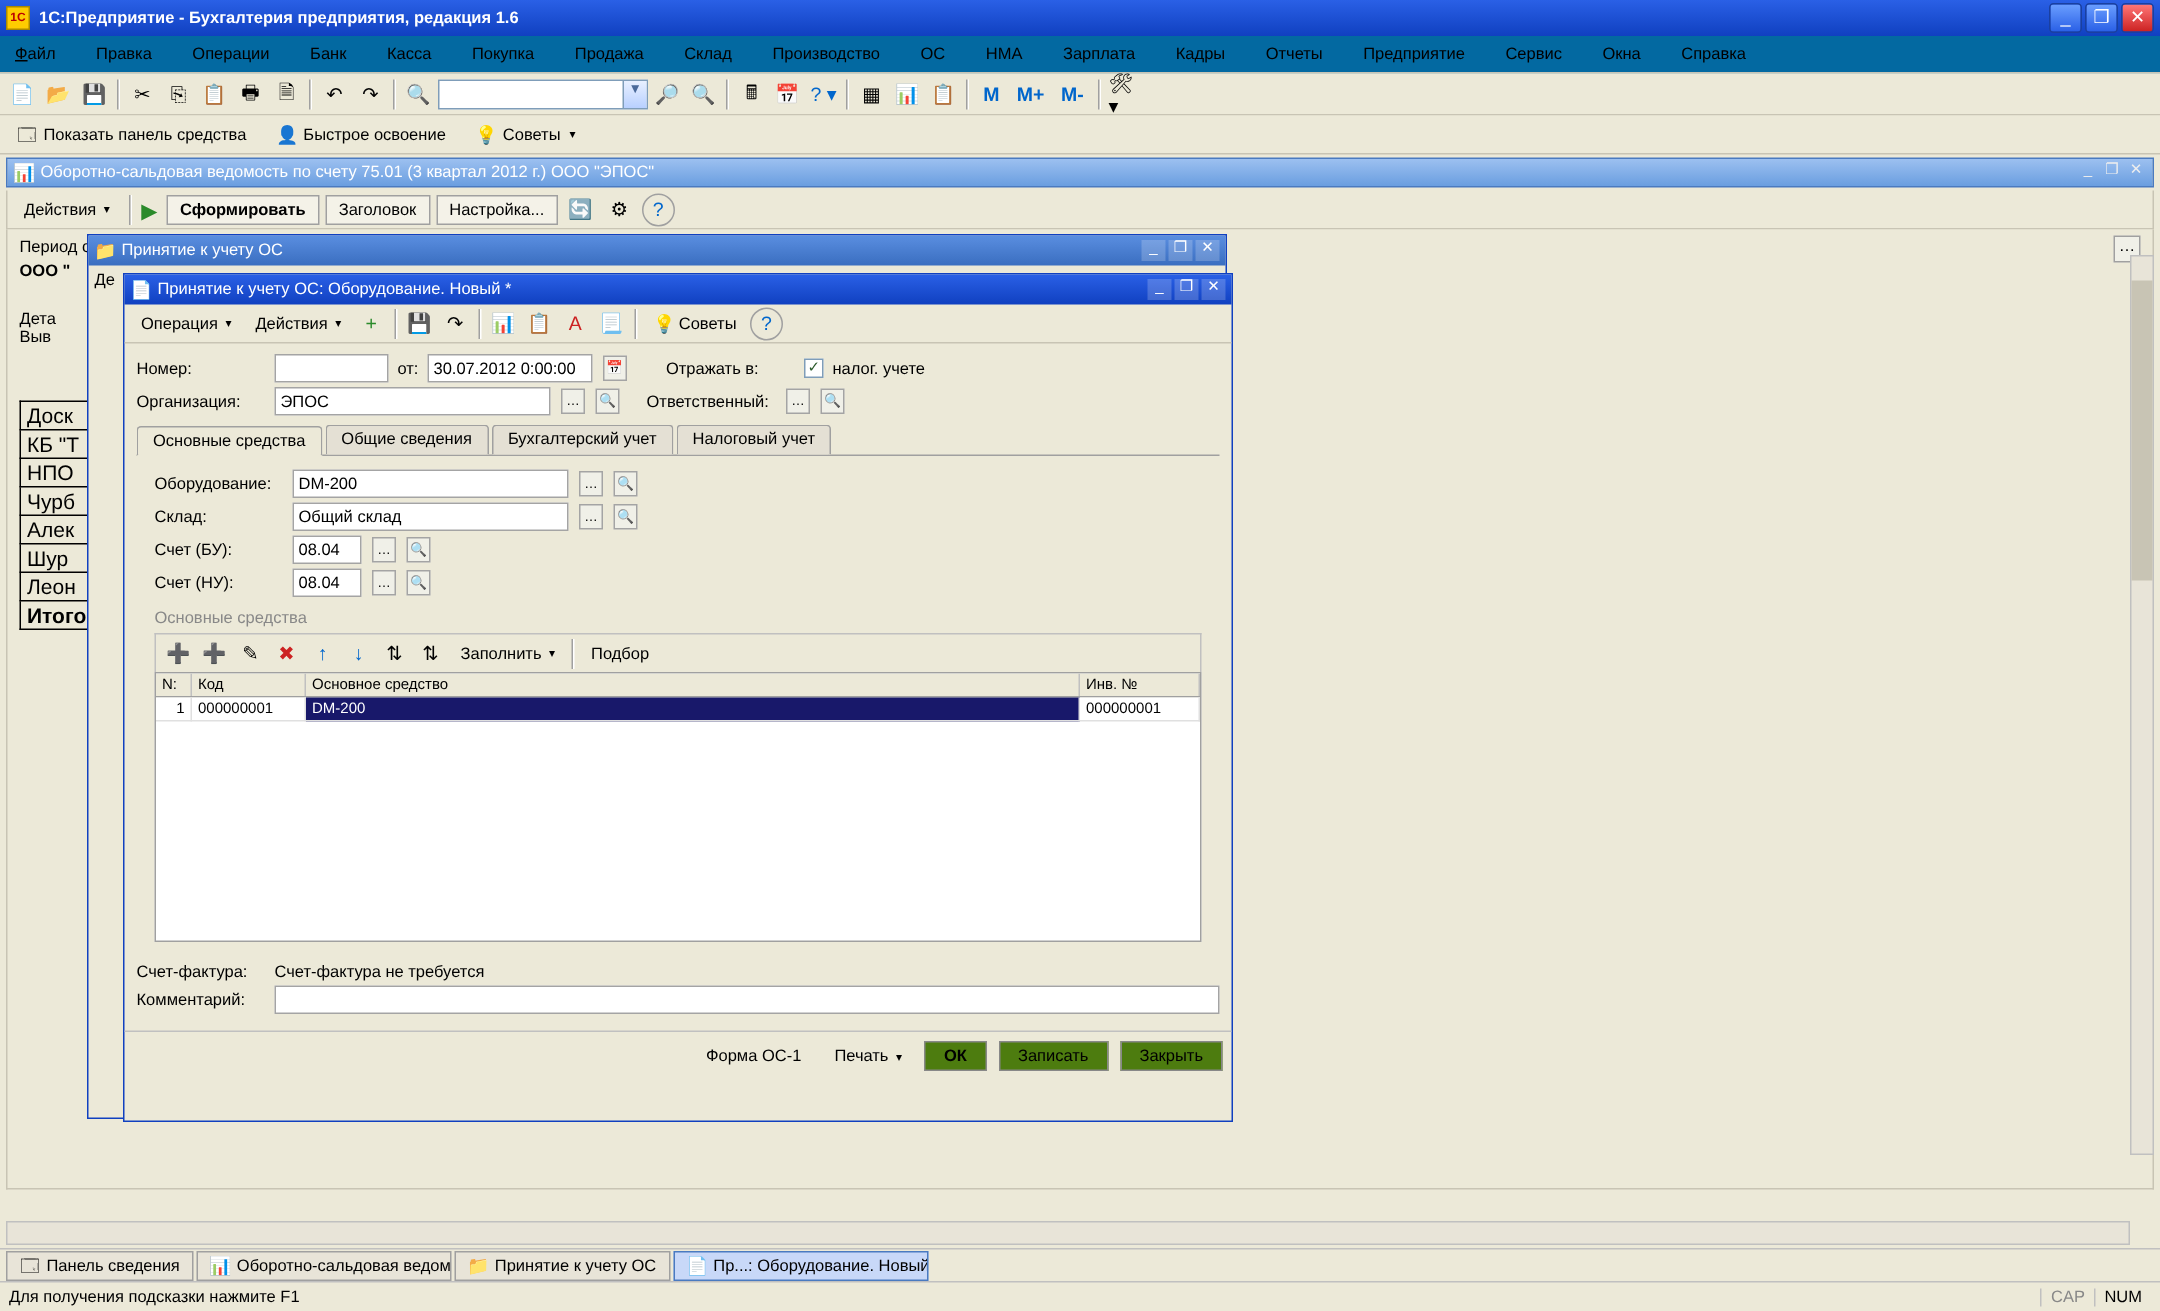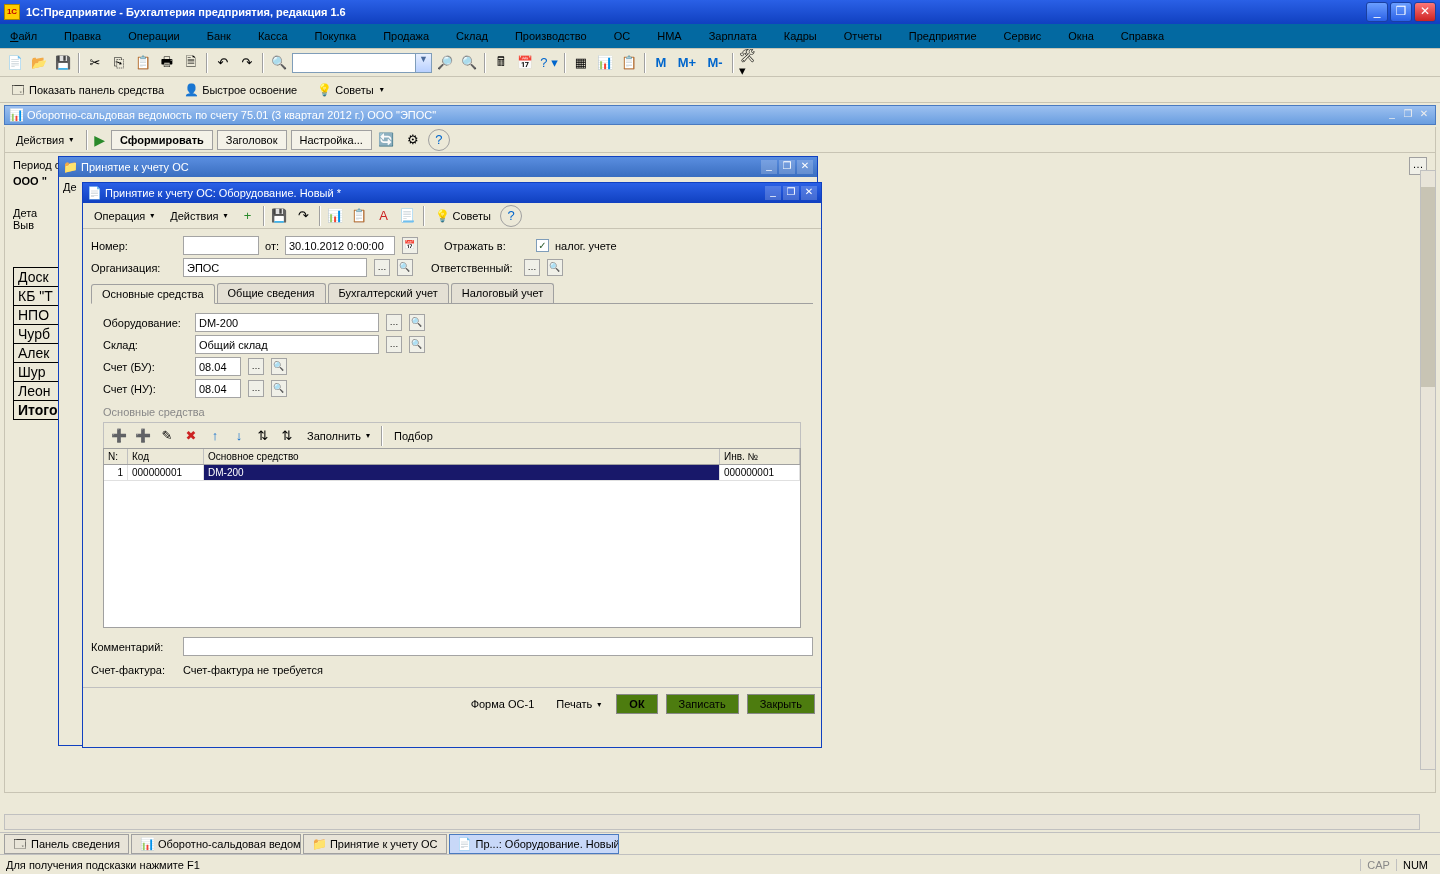--- a/index.html
+++ b/index.html
@@ -280,21 +280,21 @@
       </div>
     <div class="tbtn" style="border:1px solid #a0a0a0;border-radius:50%;color:#06c">?</div>
   </div>
 
   <div class="formarea">
     <div class="frow">
       <div class="flabel">Номер:</div>
       <div class="finput" style="width:76px"></div>
       <span>от:</span>
       <div class="finput" style="width:110px">
-          <span>30.10.2012 0:00:00</span>
+          <span>30.07.2012 0:00:00</span>
         </div>
       <div class="fbtn-sm">📅</div>
       <div style="width:14px"></div>
       <div class="flabel">Отражать в:</div>
       <div class="check">✓</div>
       <span>налог. учете</span>
     </div>
     <div class="frow">
       <div class="flabel">Организация:</div>
       <div class="finput" style="width:184px">
@@ -378,27 +378,27 @@
         </div>
         <div class="gridrow sel">
           <div class="gcell-data" style="width:24px;text-align:right;background:#fff;color:#000">1</div>
           <div class="gcell-data" style="width:76px;background:#fff;color:#000">000000001</div>
           <div class="gcell-data" style="flex:1">DM-200</div>
           <div class="gcell-data" style="width:80px;background:#fff;color:#000">000000001</div>
         </div>
       </div>
     </div>
 
+    <div class="frow" style="margin-top:8px">
+      <div class="flabel">Счет-фактура:</div>
+      <span>Счет-фактура не требуется</span>
+    </div>
     <div class="frow">
       <div class="flabel">Комментарий:</div>
       <div class="finput" style="flex:1"></div>
-    </div>
-    <div class="frow" style="margin-top:8px">
-      <div class="flabel">Счет-фактура:</div>
-      <span>Счет-фактура не требуется</span>
     </div>
   </div>
 
   <div class="footbtns">
     <div class="ftbtn">
         <span>Форма ОС-1</span>
       </div>
     <div class="ftbtn">
         <span>Печать</span>
         <span class="dd">▾</span>

